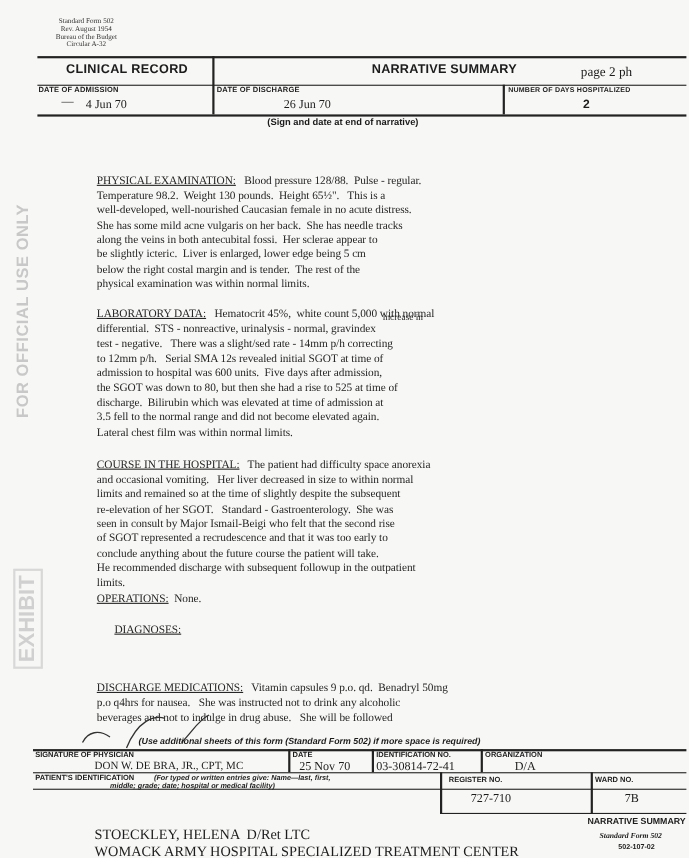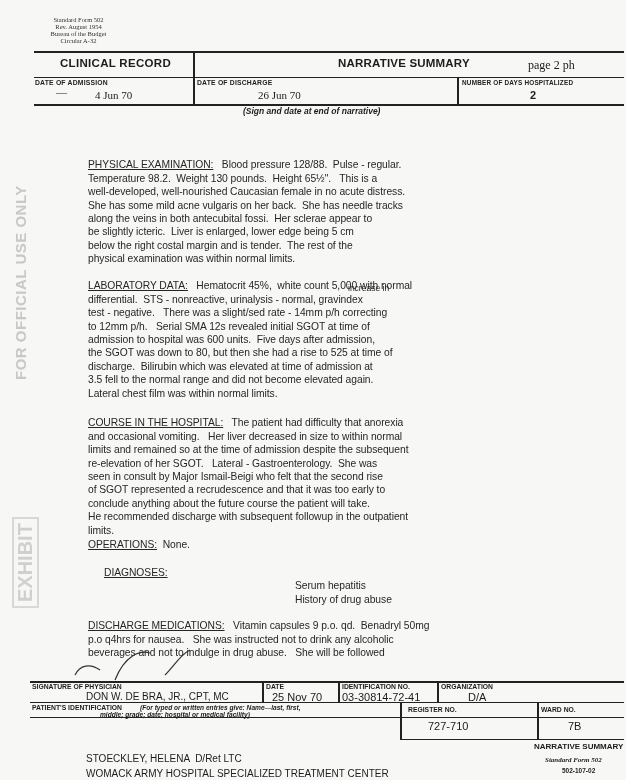--- a/index.html
+++ b/index.html
@@ -1,32 +1,32 @@
 <!DOCTYPE html>
 <html><head>
   <meta charset="utf-8">
   <style>
     html, body { margin:0; padding:0; }
     body { width:626px; height:780px; background:#f7f7f5; position:relative; overflow:hidden; color:#1c1c1c; }
     .page { position:absolute; left:0; top:0; width:626px; height:780px; }
     .sans { font-family:"Liberation Sans", "DejaVu Sans", sans-serif; }
-    .mono { font-family:Liberation Sans, sans-serif; }
+    .mono { font-family:Liberation Serif, serif; }
     .serif { font-family:"Liberation Serif", "DejaVu Serif", serif; }
     .abs { position:absolute; }
 
     .sf-block { left:36px; top:16px; width:85px; font-size:6.5px; line-height:7px; text-align:center; color:#333; }
 
     .hline { position:absolute; background:#222; height:1.5px; }
     .vline { position:absolute; background:#222; width:1.5px; }
 
     .label { font-size:6.8px; font-weight:bold; letter-spacing:0.2px; color:#222; }
     .title-clinical { font-size:11.5px; font-weight:bold; letter-spacing:0.3px; }
     .title-narr { font-size:11.5px; font-weight:bold; letter-spacing:0.2px; }
     .hval { font-size:11px; }
-    .sign-note { font-size:8.5px; font-style:italic; font-weight:bold; }
+    .sign-note { font-size:8.5px; font-weight:bold; }
 
     .body-text { font-size:10.3px; line-height:13.4px; white-space:pre; color:#262626; letter-spacing:-0.05px; }
     .heading-u { text-decoration:underline; }
 
     .stamp { font-family:"Liberation Sans", sans-serif; color:#c8c8c8; font-size:15px; font-weight:bold; letter-spacing:0.5px; transform-origin:left top; }
     .exhibit { color:#d0d0d0; font-size:20px; font-weight:bold; }
 
     .foot-small { font-size:6.8px; font-weight:bold; }
     .foot-val { font-size:11px; }
     .foot-italic { font-size:7px; font-style:italic; font-weight:bold; }
@@ -48,21 +48,21 @@
   <div class="hline" style="left:34px; top:104px; width:590px;"></div>
   <div class="vline" style="left:193px; top:51px; height:53px;"></div>
   <div class="vline" style="left:457px; top:77px; height:27px;"></div>
 
   <div class="abs sans title-clinical" style="left:60px; top:57px;">CLINICAL RECORD</div>
   <div class="abs sans title-narr" style="left:338px; top:57px;">NARRATIVE SUMMARY</div>
   <div class="abs serif" style="left:528px; top:58px; font-size:12px;">page 2 ph</div>
 
   <div class="abs sans label" style="left:35px; top:79px;">DATE OF ADMISSION</div>
   <div class="abs serif" style="left:56px; top:86px; font-size:11px;">—</div>
-  <div class="abs serif hval" style="left:95px; top:89px;text-align:center;">4 Jun 70</div>
+  <div class="abs serif hval" style="left:78px; top:89px;text-align:center;">4 Jun 70</div>
 
   <div class="abs sans label" style="left:197px; top:79px;">DATE OF DISCHARGE</div>
   <div class="abs serif hval" style="left:258px; top:89px;">26 Jun 70</div>
 
   <div class="abs sans label" style="left:462px; top:79px; font-size:6.4px;">NUMBER OF DAYS HOSPITALIZED</div>
   <div class="abs sans hval" style="left:530px; top:89px; font-weight:bold;">2</div>
 
   <div class="abs sans sign-note" style="left:243px; top:106px;">(Sign and date at end of narrative)</div>
 
   <div class="abs stamp" style="left:12px; top:380px; transform:rotate(-90deg);">FOR OFFICIAL USE ONLY</div>
@@ -84,46 +84,44 @@
 <span>differential.  STS - nonreactive, urinalysis - normal, gravindex</span>
 <span>test - negative.   There was a slight/sed rate - 14mm p/h correcting</span>
 <span>to 12mm p/h.   Serial SMA 12s revealed initial SGOT at time of</span>
 <span>admission to hospital was 600 units.  Five days after admission,</span>
 <span>the SGOT was down to 80, but then she had a rise to 525 at time of</span>
 <span>discharge.  Bilirubin which was elevated at time of admission at</span>
 <span>3.5 fell to the normal range and did not become elevated again.</span>
 <span>Lateral chest film was within normal limits.</span></div>
 
   <div class="abs mono body-text" style="left:88px; top:403px;">
-<span class="heading-u">COURSE IN THE HOSPITAL:</span><span>   The patient had difficulty that anorexia</span>
+<span class="heading-u">COURSE IN THE HOSPITAL:</span><span>   The patient had difficulty space anorexia</span>
 <span>and occasional vomiting.   Her liver decreased in size to within normal</span>
-<span>limits and remained so at the time of admission despite the subsequent</span>
-<span>re-elevation of her SGOT.   Lateral - Gastroenterology.  She was</span>
+<span>limits and remained so at the time of slightly despite the subsequent</span>
+<span>re-elevation of her SGOT.   Standard - Gastroenterology.  She was</span>
 <span>seen in consult by Major Ismail-Beigi who felt that the second rise</span>
 <span>of SGOT represented a recrudescence and that it was too early to</span>
 <span>conclude anything about the future course the patient will take.</span>
 <span>He recommended discharge with subsequent followup in the outpatient</span>
 <span>limits.</span></div>
 
   <div class="abs mono body-text" style="left:88px; top:538px;"><span class="heading-u">OPERATIONS:</span>  <span>None.</span></div>
 
   <div class="abs mono body-text" style="left:104px; top:566px;"><span class="heading-u">DIAGNOSES:</span></div>
-  <div class="abs mono body-text" style="left:295px; top:566px;">
-<span>Serum hepatitis</span>
-<span>History of drug abuse</span></div>
 
   <div class="abs mono body-text" style="left:88px; top:606px;">
 <span class="heading-u">DISCHARGE MEDICATIONS:</span><span>   Vitamin capsules 9 p.o. qd.  Benadryl 50mg</span>
 <span>p.o q4hrs for nausea.   She was instructed not to drink any alcoholic</span>
 <span>beverages and not to indulge in drug abuse.   She will be followed</span></div>
 
   <svg class="abs" style="left:70px; top:645px;" width="140" height="40">
     <path d="M5 30 C 10 20, 20 18, 30 25 M 45 35 C 55 10, 70 5, 80 8 M 95 30 C 105 20, 110 10, 120 5" stroke="#333" stroke-width="1.2" fill="none"></path>
   </svg>
 
+  <div class="abs sans foot-italic" style="left:126px; top:669px; font-size:8px;">(Use additional sheets of this form (Standard Form 502) if more space is required)</div>
 
   <div class="hline" style="left:30px; top:681px; width:594px;"></div>
   <div class="hline" style="left:30px; top:717px; width:594px; height:1px;"></div>
   <div class="hline" style="left:30px; top:702px; width:594px; height:1px;"></div>
   <div class="vline" style="left:262px; top:681px; height:21px;"></div>
   <div class="vline" style="left:338px; top:681px; height:21px;"></div>
   <div class="vline" style="left:437px; top:681px; height:21px;"></div>
   <div class="vline" style="left:400px; top:702px; height:38px;"></div>
   <div class="vline" style="left:537px; top:702px; height:38px;"></div>
   <div class="hline" style="left:400px; top:739px; width:224px; height:1px;"></div>
@@ -143,21 +141,21 @@
   <div class="abs sans foot-small" style="left:32px; top:704px;">PATIENT'S IDENTIFICATION</div>
   <div class="abs sans foot-italic" style="left:140px; top:704px; font-size:6.6px;">(For typed or written entries give: Name—last, first,</div>
   <div class="abs sans foot-italic" style="left:100px; top:711px; font-size:6.6px;">middle; grade; date; hospital or medical facility)</div>
 
   <div class="abs sans foot-small" style="left:408px; top:706px;">REGISTER NO.</div>
   <div class="abs mono foot-val" style="left:428px; top:720px;">727-710</div>
 
   <div class="abs sans foot-small" style="left:541px; top:706px;">WARD NO.</div>
   <div class="abs mono foot-val" style="left:568px; top:720px;">7B</div>
 
-  <div class="abs mono" style="left:86px; top:736px; font-size:10px; line-height:15px; white-space:pre;">
+  <div class="abs mono" style="left:86px; top:736px; font-size:13px; line-height:15px; white-space:pre;">
 <span>STOECKLEY, HELENA  D/Ret LTC</span>
 <span>WOMACK ARMY HOSPITAL SPECIALIZED TREATMENT CENTER</span>
 </div>
 
   <div class="abs sans" style="left:534px; top:742px; font-size:8px; font-weight:bold;">NARRATIVE SUMMARY</div>
   <div class="abs serif" style="left:545px; top:756px; font-size:7px; font-weight:bold; font-style:italic;">Standard Form 502</div>
   <div class="abs sans" style="left:562px; top:767px; font-size:6.5px; font-weight:bold;">502-107-02</div>
 </div>
 
 </body></html>

